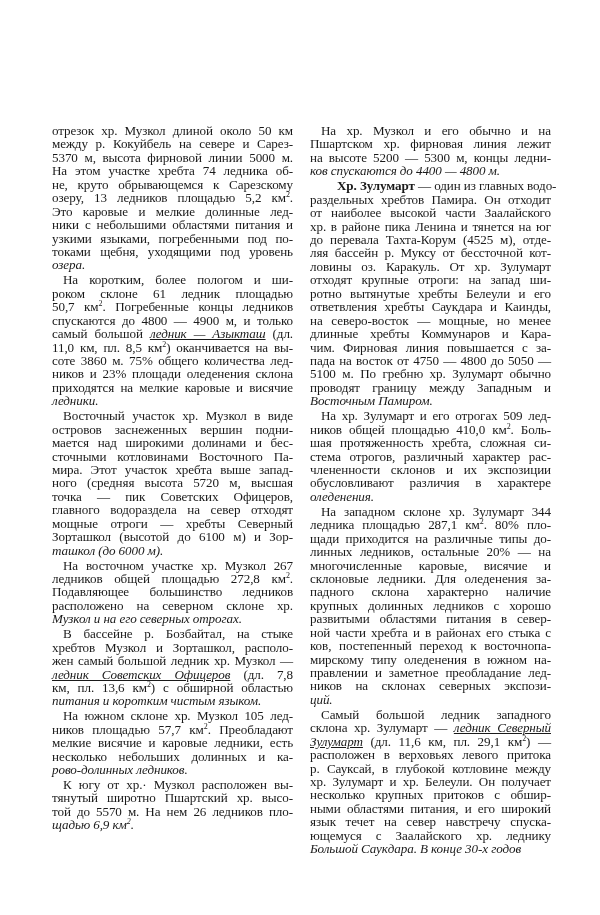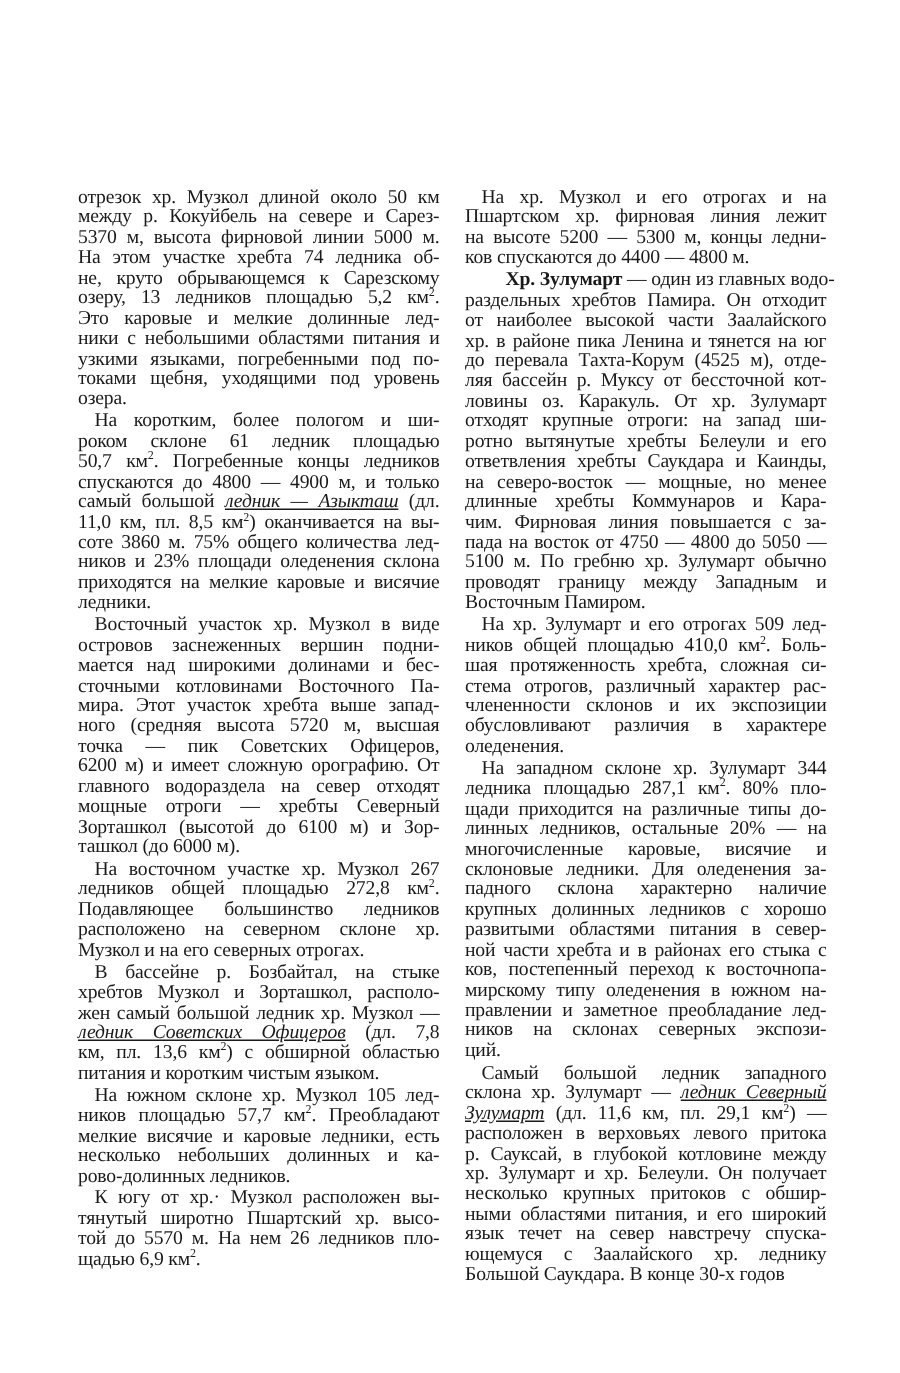--- a/index.html
+++ b/index.html
@@ -36,20 +36,21 @@
       height: 13.45px;
       line-height: 13.45px;
       font-size: 13.1px;
       white-space: nowrap;
       text-align: justify;
       text-align-last: justify;
       letter-spacing: -0.1px;
     }
     .line.last {
       text-align-last: left;
+      font-style: italic;
     }
     .line.indent {
       padding-left: 11px;
     }
     .it { font-style: italic; text-decoration: underline; }
     .b { font-weight: bold; margin-left: 16px; }
     sup { font-size: 8px; line-height: 0; vertical-align: 5px; }
   </style>
 </head>
 <body>
@@ -82,21 +83,20 @@
         <span class="line last">ледники.</span>
       </div>
       <div class="para">
         <span class="line indent">Восточный участок хр. Музкол в виде</span>
         <span class="line">островов заснеженных вершин подни-</span>
         <span class="line">мается над широкими долинами и бес-</span>
         <span class="line">сточными котловинами Восточного Па-</span>
         <span class="line">мира. Этот участок хребта выше запад-</span>
         <span class="line">ного (средняя высота 5720 м, высшая</span>
         <span class="line">точка — пик Советских Офицеров,</span>
-        <span class="line">6200 м) и имеет сложную орографию. От</span>
         <span class="line">главного водораздела на север отходят</span>
         <span class="line">мощные отроги — хребты Северный</span>
         <span class="line">Зорташкол (высотой до 6100 м) и Зор-</span>
         <span class="line last">ташкол (до 6000 м).</span>
       </div>
       <div class="para">
         <span class="line indent">На восточном участке хр. Музкол 267</span>
         <span class="line">ледников общей площадью 272,8 км<sup>2</sup>.</span>
         <span class="line">Подавляющее большинство ледников</span>
         <span class="line">расположено на северном склоне хр.</span>
@@ -119,21 +119,21 @@
       </div>
       <div class="para">
         <span class="line indent">К югу от хр.· Музкол расположен вы-</span>
         <span class="line">тянутый широтно Пшартский хр. высо-</span>
         <span class="line">той до 5570 м. На нем 26 ледников пло-</span>
         <span class="line last">щадью 6,9 км<sup>2</sup>.</span>
       </div>
     </div>
   <div class="column col-right" id="col-right">
       <div class="para">
-        <span class="line indent">На хр. Музкол и его отрогах и на</span>
+        <span class="line indent">На хр. Музкол и его обычно и на</span>
         <span class="line">Пшартском хр. фирновая линия лежит</span>
         <span class="line">на высоте 5200 — 5300 м, концы ледни-</span>
         <span class="line last">ков спускаются до 4400 — 4800 м.</span>
       </div>
       <div class="para">
         <span class="line indent"><span class="b">Хр. Зулумарт</span><span> — один из главных водо-</span></span>
         <span class="line">раздельных хребтов Памира. Он отходит</span>
         <span class="line">от наиболее высокой части Заалайского</span>
         <span class="line">хр. в районе пика Ленина и тянется на юг</span>
         <span class="line">до перевала Тахта-Корум (4525 м), отде-</span>

